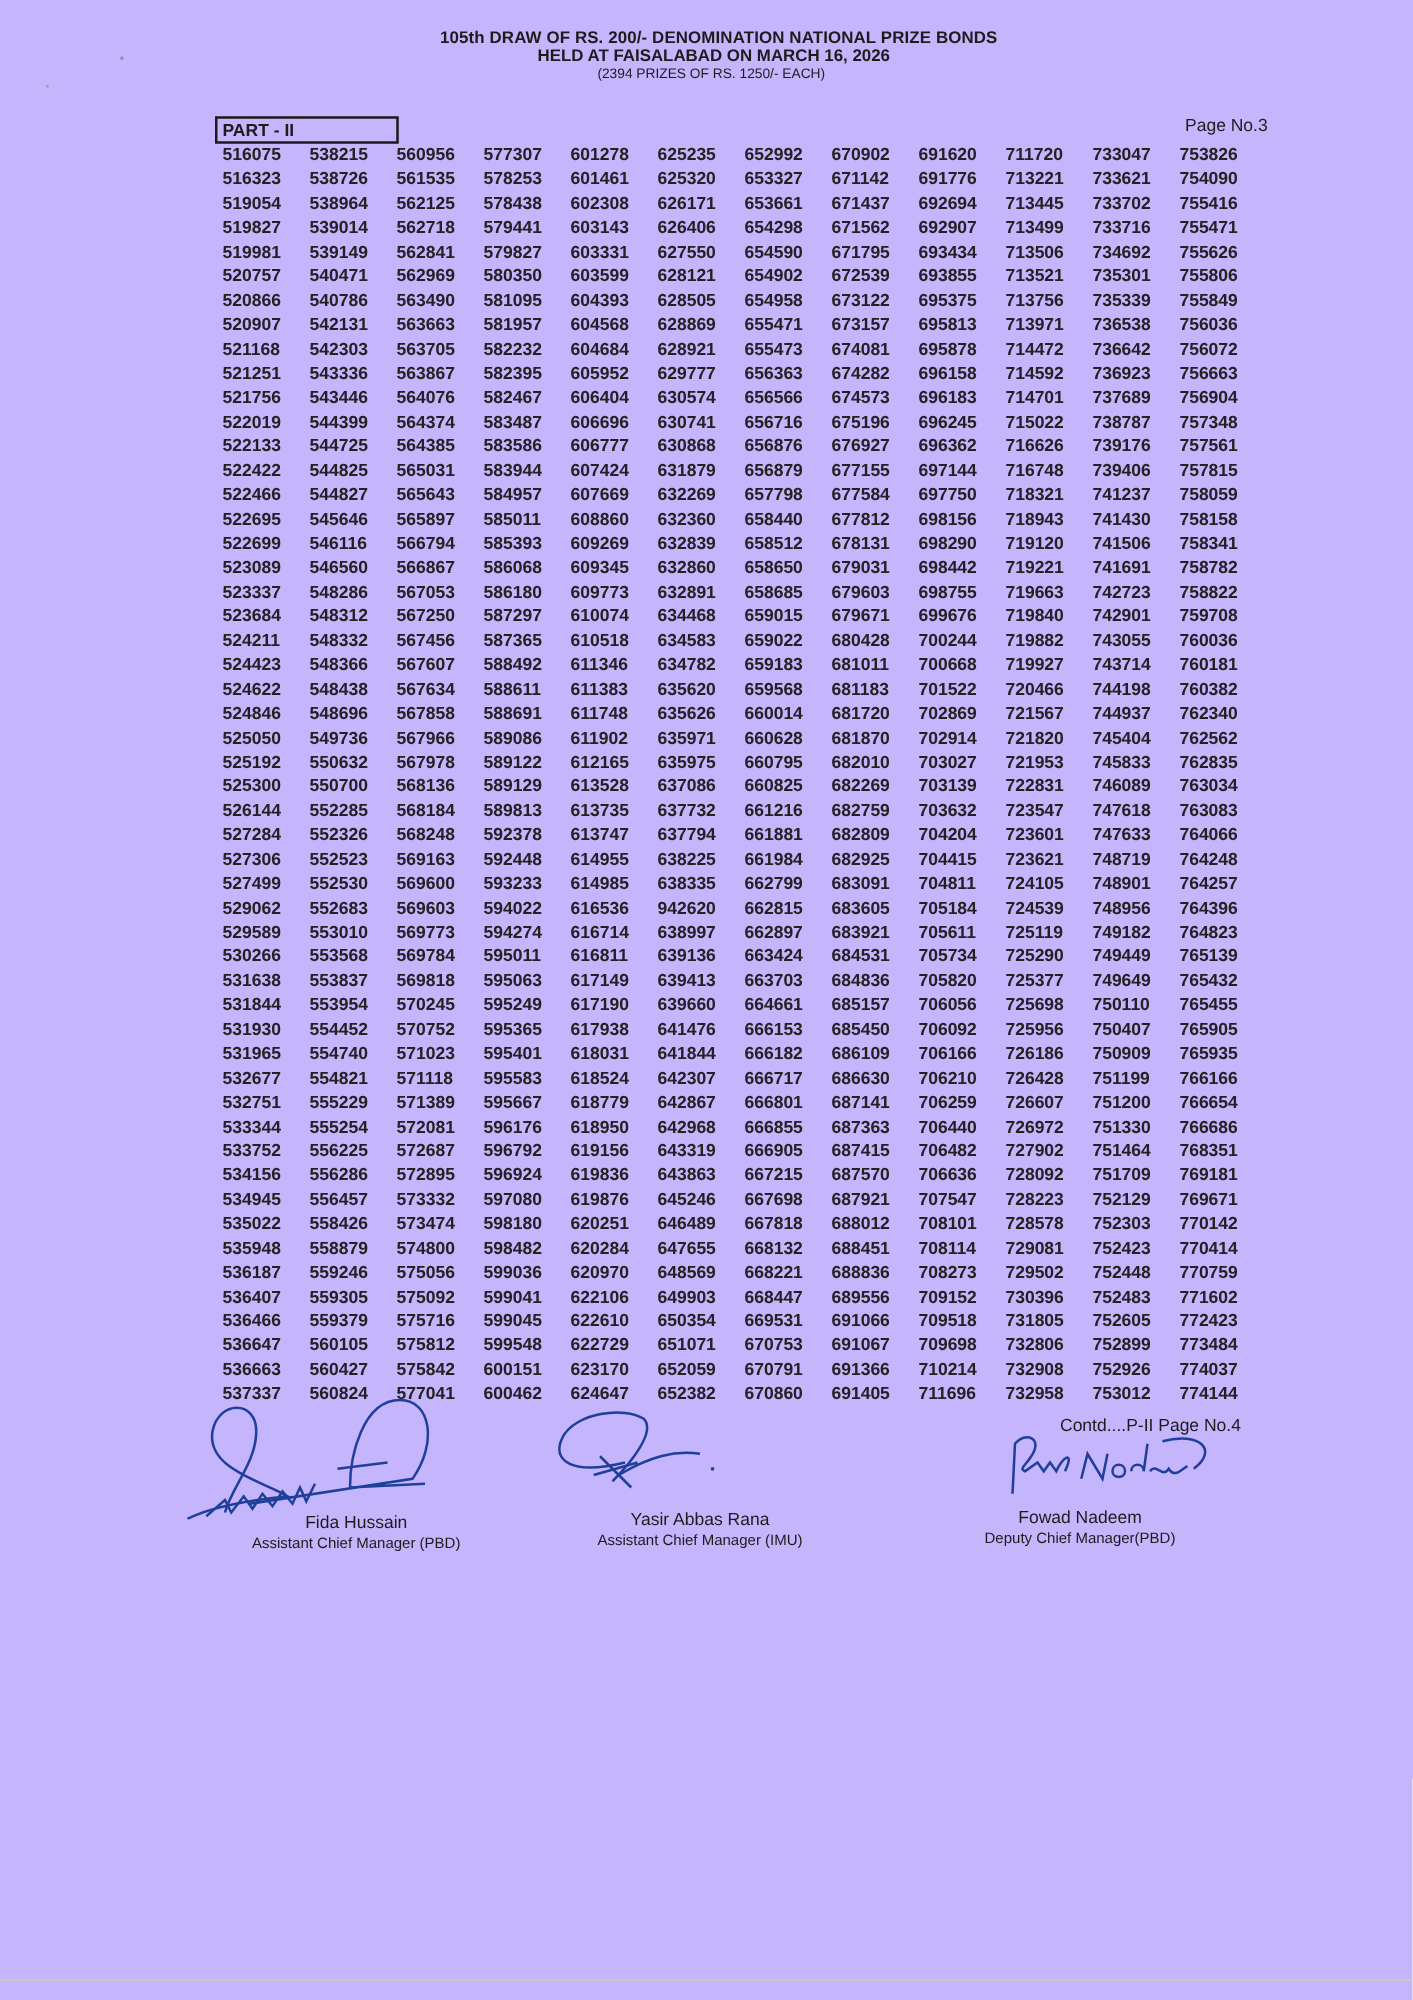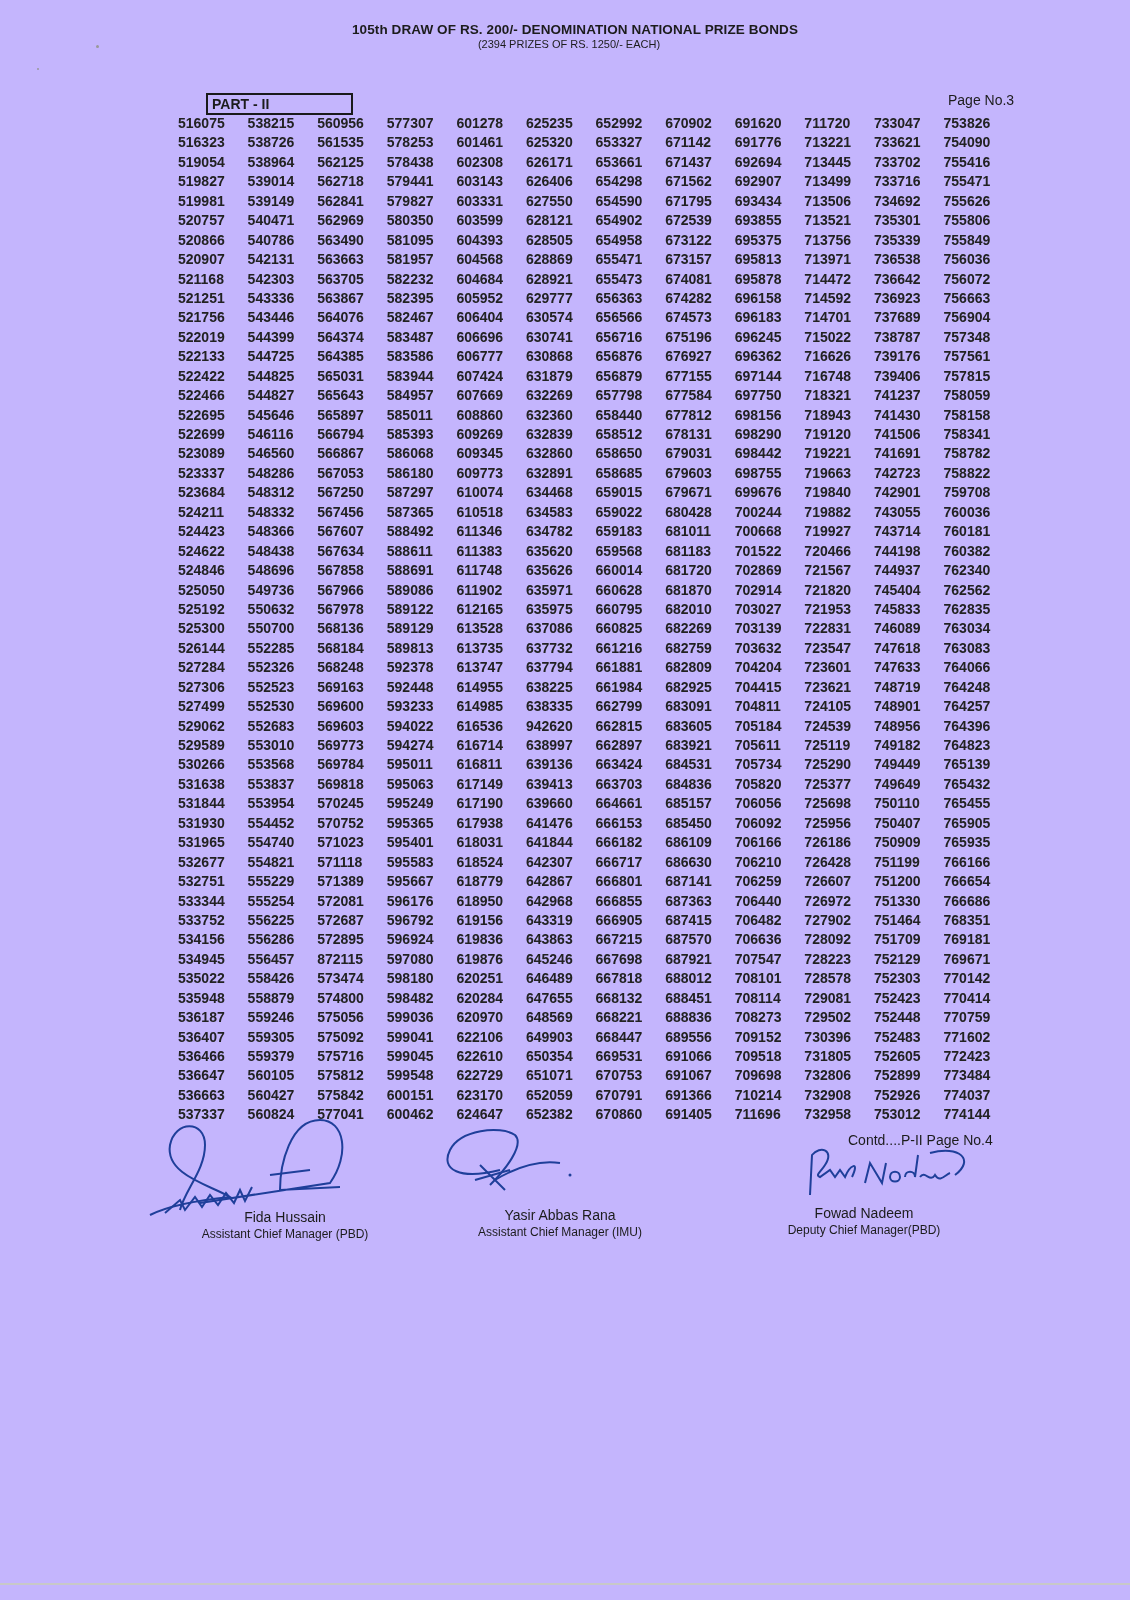--- a/index.html
+++ b/index.html
@@ -52,21 +52,20 @@
     }
     .part-box {
       position: absolute;
       left: 172px; top: 93px;
       width: 147px; height: 22px;
       border: 2px solid #1a1a1a;
       font-weight: bold;
       font-size: 14px;
       padding-left: 4px;
       line-height: 18px;
-      margin-left: 34px;
     }
     .page-no {
       position: absolute;
       left: 948px; top: 92px;
       font-size: 14px;
     }
     .grid {
       position: absolute;
       left: 178px; top: 114px;
       display: grid;
@@ -110,20 +109,21 @@
 </head>
 <body>
 
 <div class="page">
 
   <div class="speck" style="left:96px;top:45px;"></div>
   <div class="speck" style="left:37px;top:68px;width:2px;height:2px;"></div>
 
   <div class="header">
     <div class="title">105th DRAW OF RS. 200/- DENOMINATION NATIONAL PRIZE BONDS</div>
+    <div class="subtitle">HELD AT FAISALABAD ON MARCH 16, 2026</div>
     <div class="note">(2394 PRIZES OF RS. 1250/- EACH)</div>
   </div>
 
   <div class="part-box">PART - II</div>
   <div class="page-no">Page No.3</div>
 
   <div class="grid" id="number-grid">
       <div class="cell">516075</div>
       <div class="cell">538215</div>
       <div class="cell">560956</div>
@@ -635,21 +635,21 @@
       <div class="cell">619836</div>
       <div class="cell">643863</div>
       <div class="cell">667215</div>
       <div class="cell">687570</div>
       <div class="cell">706636</div>
       <div class="cell">728092</div>
       <div class="cell">751709</div>
       <div class="cell">769181</div>
       <div class="cell">534945</div>
       <div class="cell">556457</div>
-      <div class="cell">872115</div>
+      <div class="cell">573332</div>
       <div class="cell">597080</div>
       <div class="cell">619876</div>
       <div class="cell">645246</div>
       <div class="cell">667698</div>
       <div class="cell">687921</div>
       <div class="cell">707547</div>
       <div class="cell">728223</div>
       <div class="cell">752129</div>
       <div class="cell">769671</div>
       <div class="cell">535022</div>

